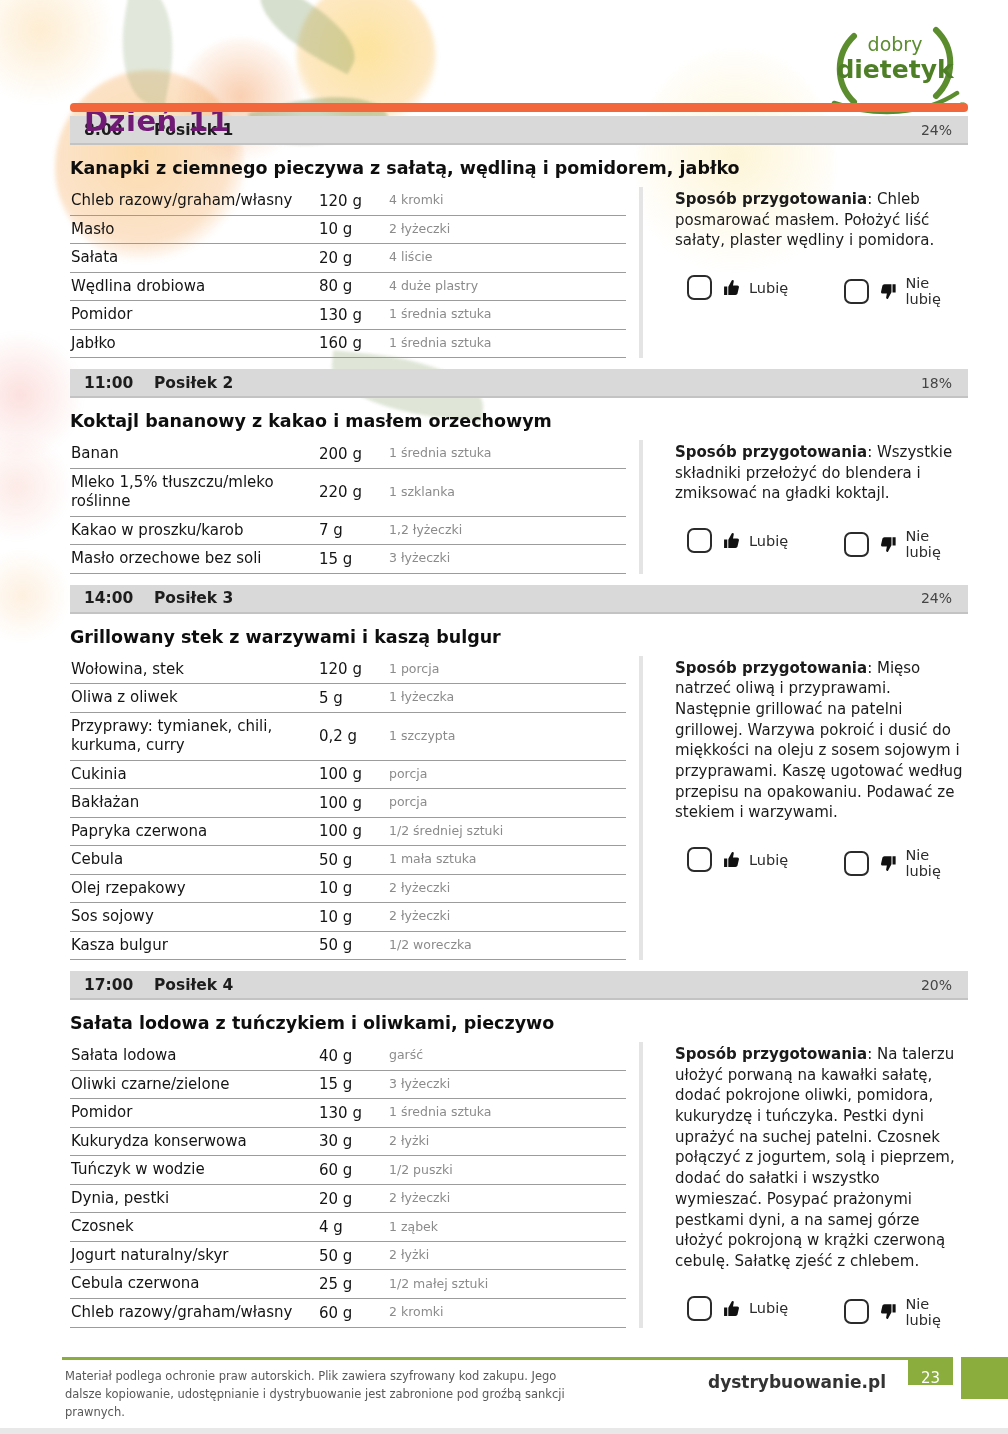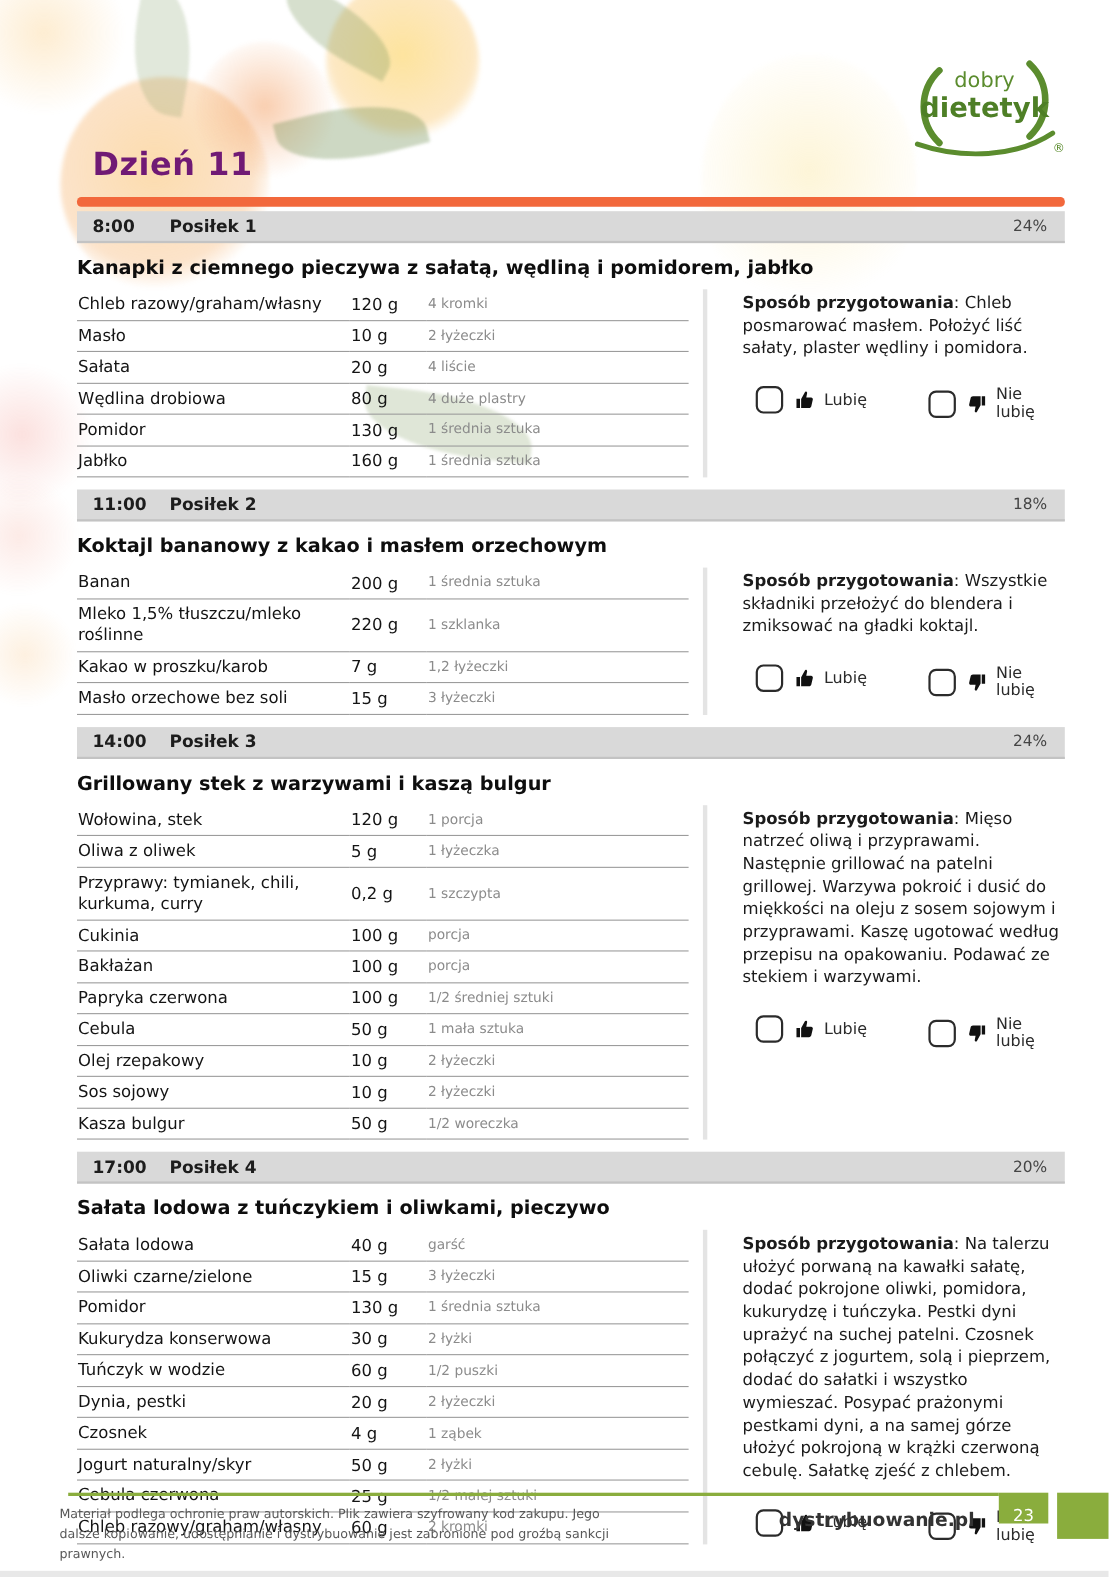--- a/index.html
+++ b/index.html
@@ -21,21 +21,21 @@
   .f-sliver       { left:-25px; top:548px; width:95px;  height:95px;  background:radial-gradient(circle, rgba(245,162,62,.16), rgba(245,162,62,0) 70%); }
   .leaf { position:absolute; background:rgba(118,148,88,.30); border-radius:0 75% 0 75%; filter:blur(1.5px); }
   .leaf1 { left:250px; top:4px;   width:115px; height:46px; transform:rotate(28deg); }
   .leaf2 { left:252px; top:96px;  width:135px; height:50px; transform:rotate(-14deg); background:rgba(108,140,80,.34); }
   .leaf3 { left:330px; top:358px; width:155px; height:56px; transform:rotate(6deg);  background:rgba(130,158,100,.26); }
   .leaf4 { left:120px; top:-12px; width:55px;  height:115px; transform:rotate(10deg); background:rgba(120,150,90,.22); }
 
   .content { position:relative; z-index:1; }
 
   
-  .header { position:relative; height:160px;margin-top:28px; }
+  .header { position:relative; height:112px; }
   .logo { position:absolute; right:38px; top:20px; }
   .page-title { position:absolute; left:84px; top:104px; margin:0; font-size:29px; font-weight:bold; color:#701a75; letter-spacing:.5px; }
   .accent-bar { position:absolute; left:70px; right:40px; bottom:0; height:9px; background:#f2683c; border-radius:4px; }
 
   
   .meals { margin:4px 40px 0 70px; }
   .meal + .meal { margin-top:11px; }
   .meal-header { height:29px; background:#d9d9d9; border-bottom:2px solid #c3c3c3; display:flex; align-items:center; }
   .meal-time  { font-weight:bold; font-size:15.5px; color:#1d1d1d; padding-left:14px; width:84px; }
   .meal-label { font-weight:bold; font-size:15.5px; color:#1d1d1d; }
@@ -57,21 +57,21 @@
   .vote-row { display:flex; align-items:flex-start; margin-top:24px; margin-left:12px; }
   .vote-group { display:flex; align-items:center; }
   .vote-group + .vote-group { margin-left:56px; }
   .checkbox { width:25px; height:25px; border:2.5px solid #2b2b2b; border-radius:7px; background:#fff; cursor:pointer; }
   .thumb { margin-left:11px; display:block; }
   .vote-label { margin-left:9px; font-size:14.5px; color:#2b2b2b; }
 
   
   .footer { position:absolute; left:0; top:1357px; width:1008px; height:77px; z-index:1; }
   .footer-rule { position:absolute; left:62px; top:0; width:846px; height:3px; background:#8aad3d; }
-  .disclaimer { position:absolute; left:54px; top:11px; width:528px; font-size:11.5px; color:#585858; line-height:1.55; }
+  .disclaimer { position:absolute; left:65px; top:11px; width:528px; font-size:11.5px; color:#585858; line-height:1.55; }
   .site { position:absolute; right:122px; top:15px; font-size:17px; font-weight:bold; color:#333; }
   .page-badge { position:absolute; left:908px; top:0; width:45px; height:28px; background:#8aad3d; color:#fff; font-size:15px; text-align:center; line-height:42px; }
   .edge-badge { position:absolute; left:961px; top:0; width:47px; height:42px; background:#8aad3d; }
   .bottom-strip { position:absolute; left:0; bottom:-1px; width:100%; height:7px; background:#e8e8e8; }
 </style>
 </head>
 <body>
 
 <div class="page">
 

